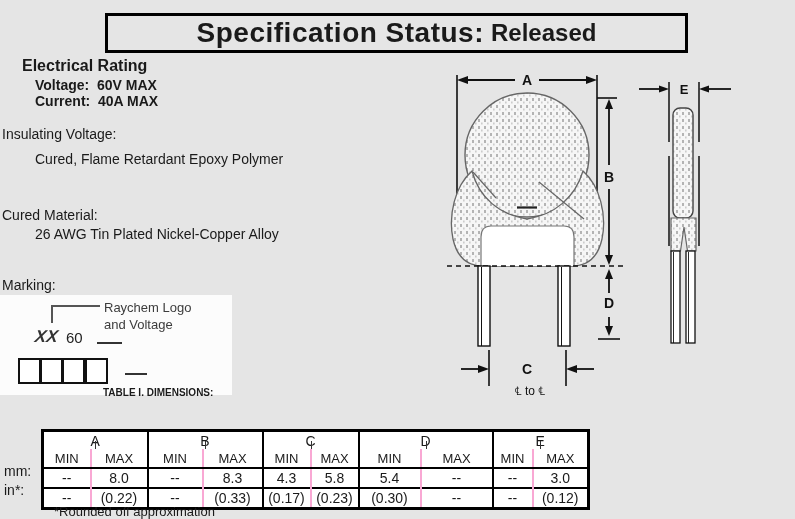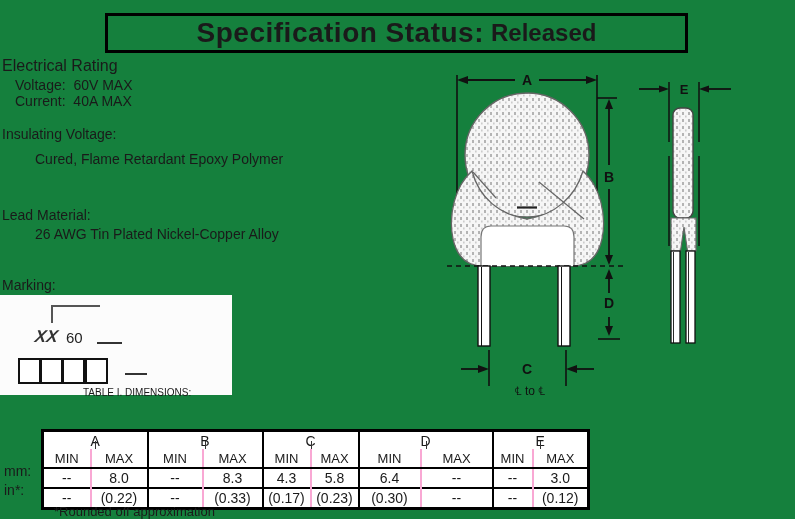--- a/index.html
+++ b/index.html
@@ -1,20 +1,20 @@
 <!DOCTYPE html>
 <html><head>
 <meta charset="utf-8">
 <style>
   html,body{margin:0;padding:0;background:#fff;}
-  #page{position:relative;width:795px;height:519px;background:#15803d;
+  #page{position:relative;width:795px;height:519px;background:#e5e5e5;
         font-family:"Liberation Sans",sans-serif;color:#1a1a1a;overflow:hidden;}
   .abs{position:absolute;}
   .t{font-size:14px;line-height:16px;white-space:pre;}
-  .b{font-weight:normal;}
+  .b{font-weight:bold;margin-left:20px;}
   
   #titlebox{left:105px;top:13px;width:577px;height:34px;border:3px solid #000;
             display:flex;align-items:center;justify-content:center;gap:7px;}
   #titlebox .main{font-size:28px;font-weight:bold;letter-spacing:0.5px;}
   #titlebox .val{font-size:24px;font-weight:bold;}
   
   #markdiag{left:0;top:295px;width:232px;height:100px;background:#fcfcfc;}
   #markdiag .bracket{position:absolute;left:51px;top:10px;width:47px;height:16px;
                      border-left:2px solid #555;border-top:2px solid #555;}
   #markdiag .callout{position:absolute;left:104px;top:4px;font-size:13px;line-height:17px;color:#3c3c3c;}
@@ -46,27 +46,31 @@
     <span class="val">Released</span>
   </div>
 
   <div class="abs t b" style="left:2px;top:58px;font-size:16px;">Electrical Rating</div>
   <div class="abs t b" style="left:15px;top:77px;">Voltage:  60V MAX</div>
   <div class="abs t b" style="left:15px;top:93px;">Current:  40A MAX</div>
 
   <div class="abs t" style="left:2px;top:126px;">Insulating Voltage:</div>
   <div class="abs t" style="left:35px;top:151px;">Cured, Flame Retardant Epoxy Polymer</div>
 
-  <div class="abs t" style="left:2px;top:207px;">Lead Material:</div>
+  <div class="abs t" style="left:2px;top:207px;">Cured Material:</div>
   <div class="abs t" style="left:35px;top:226px;">26 AWG Tin Plated Nickel-Copper Alloy</div>
 
   <div class="abs t" style="left:2px;top:277px;">Marking:</div>
 
   <div class="abs" id="markdiag">
     <div class="bracket"></div>
+    <div class="callout">
+      <div>Raychem Logo</div>
+      <div>and Voltage</div>
+    </div>
     <div class="xx">XX</div>
     <div class="v60">60</div>
     <div class="dashline" style="left:97px;top:47px;width:25px;"></div>
     <div class="sq" style="left:18px;"></div>
     <div class="sq" style="left:40px;"></div>
     <div class="sq" style="left:62px;"></div>
     <div class="sq" style="left:85px;"></div>
     <div class="dashline" style="left:125px;top:78px;width:22px;"></div>
   </div>
 
@@ -181,21 +185,21 @@
       <td class="sub vthick">MIN</td>
       <td class="sub vthin">MAX</td>
     </tr>
     <tr>
       <td class="dat">--</td>
       <td class="dat vthin">8.0</td>
       <td class="dat vthick">--</td>
       <td class="dat vthin">8.3</td>
       <td class="dat vthick">4.3</td>
       <td class="dat vthin">5.8</td>
-      <td class="dat vthick">6.4</td>
+      <td class="dat vthick">5.4</td>
       <td class="dat vthin">--</td>
       <td class="dat vthick">--</td>
       <td class="dat vthin">3.0</td>
     </tr>
     <tr class="r2">
       <td class="dat">--</td>
       <td class="dat vthin">(0.22)</td>
       <td class="dat vthick">--</td>
       <td class="dat vthin">(0.33)</td>
       <td class="dat vthick">(0.17)</td>

